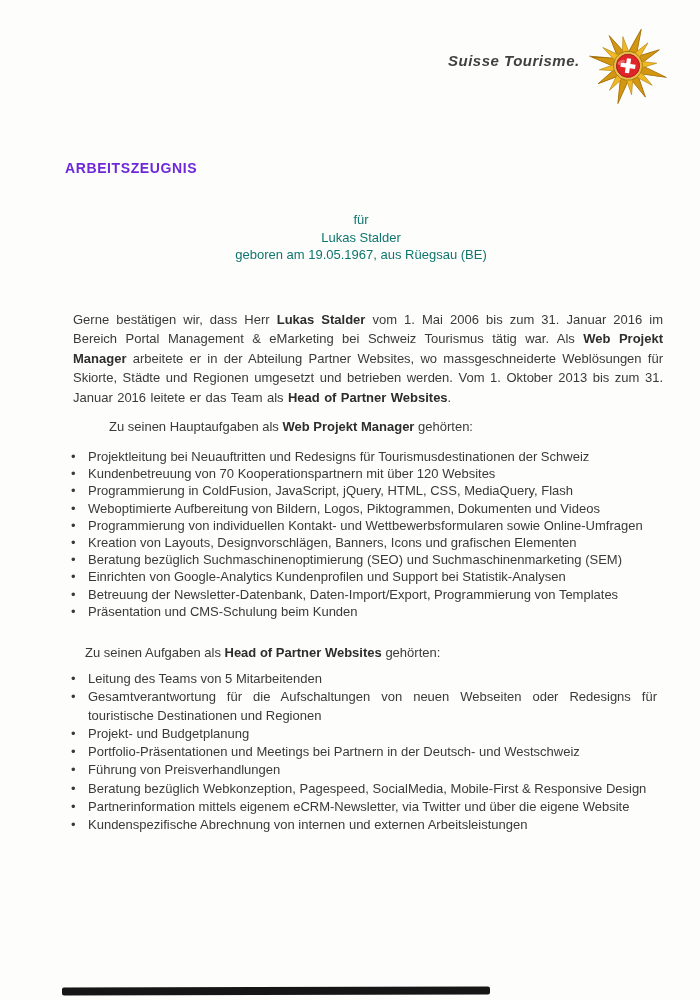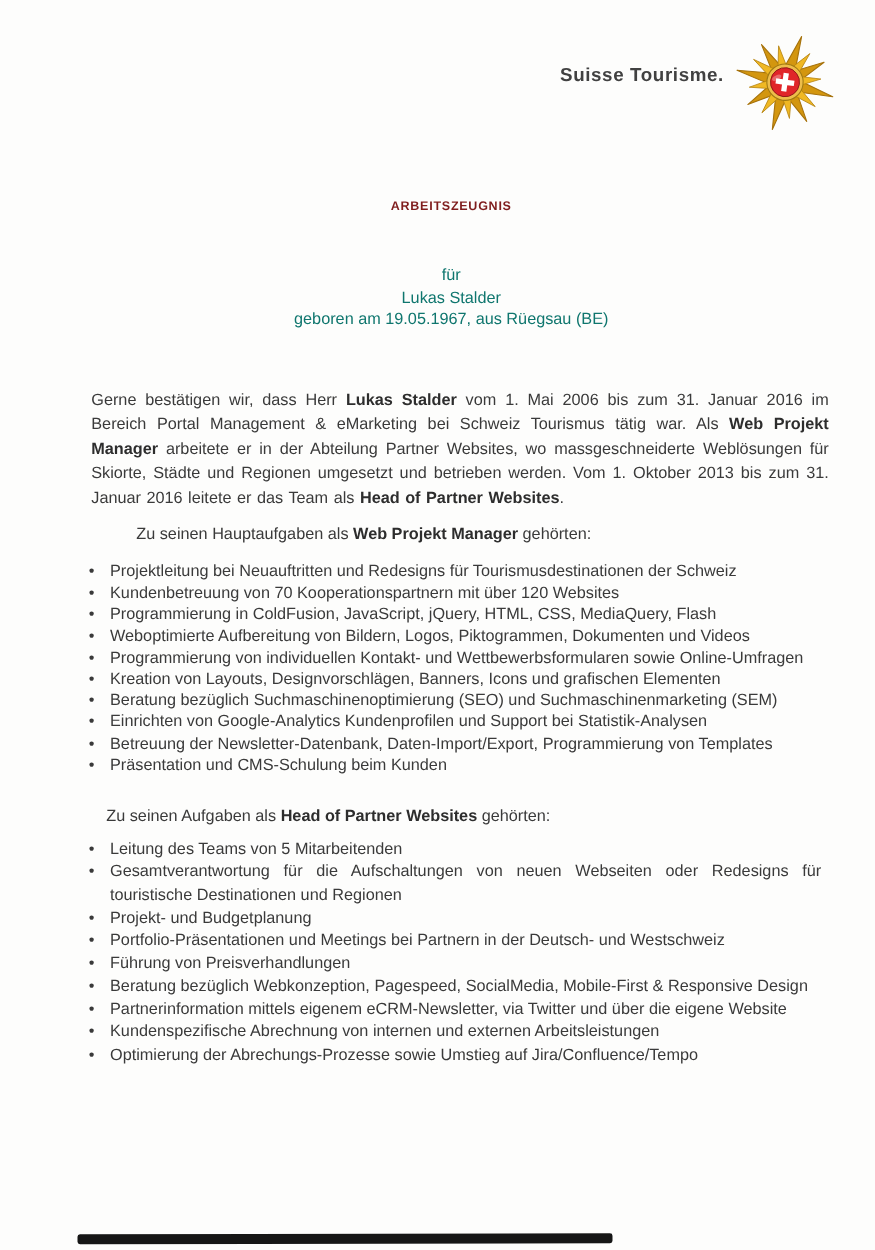--- a/index.html
+++ b/index.html
@@ -9,26 +9,27 @@
     background:#fdfdfc;
     font-family:"Liberation Sans",sans-serif;
     color:#3a3a3a;
     -webkit-font-smoothing:antialiased;
   }
   
   .logo-text{
     position:absolute;top:52px;left:448px;
     font-size:15px;font-weight:700;letter-spacing:.5px;color:#414141;
     white-space:nowrap;
+    font-style:italic;
   }
   .logo-flower{position:absolute;top:20px;left:584px;width:88px;height:88px;}
   
   .doc-title{
     position:absolute;top:160px;left:65px;width:592px;
-    text-align:center;font-size:10px;font-weight:700;letter-spacing:.6px;color:#7f1d1d;
+    text-align:left;font-size:14px;font-weight:700;letter-spacing:.6px;color:#6d28d9;
   }
   .recipient{
     position:absolute;top:211px;left:65px;width:592px;
     text-align:center;font-size:13px;line-height:17.5px;color:#0f766e;
   }
   
   .intro{
     position:absolute;top:310px;left:73px;width:590px;
     font-size:13px;line-height:19.4px;text-align:justify;word-spacing:.8px;
   }
@@ -123,18 +124,17 @@
 
   <ul class="tasks" id="list2">
       <li>Leitung des Teams von 5 Mitarbeitenden</li>
       <li>Gesamtverantwortung für die Aufschaltungen von neuen Webseiten oder Redesigns für touristische Destinationen und Regionen</li>
       <li>Projekt- und Budgetplanung</li>
       <li>Portfolio-Präsentationen und Meetings bei Partnern in der Deutsch- und Westschweiz</li>
       <li>Führung von Preisverhandlungen</li>
       <li>Beratung bezüglich Webkonzeption, Pagespeed, SocialMedia, Mobile-First &amp; Responsive Design</li>
       <li>Partnerinformation mittels eigenem eCRM-Newsletter, via Twitter und über die eigene Website</li>
       <li>Kundenspezifische Abrechnung von internen und externen Arbeitsleistungen</li>
-      <li>Optimierung der Abrechungs-Prozesse sowie Umstieg auf Jira/Confluence/Tempo</li>
     </ul>
 
   <div class="scan-bar"></div>
 
 </div>
 
 </body></html>

